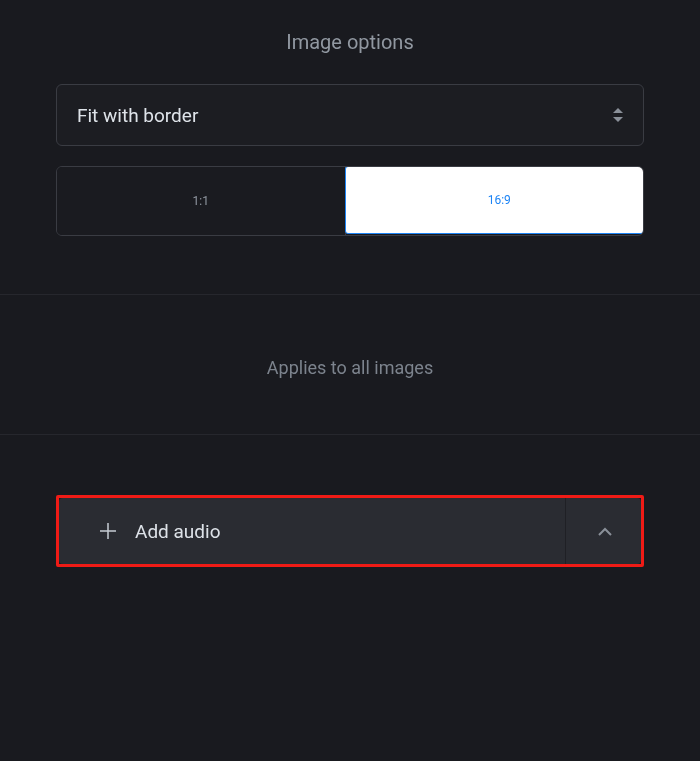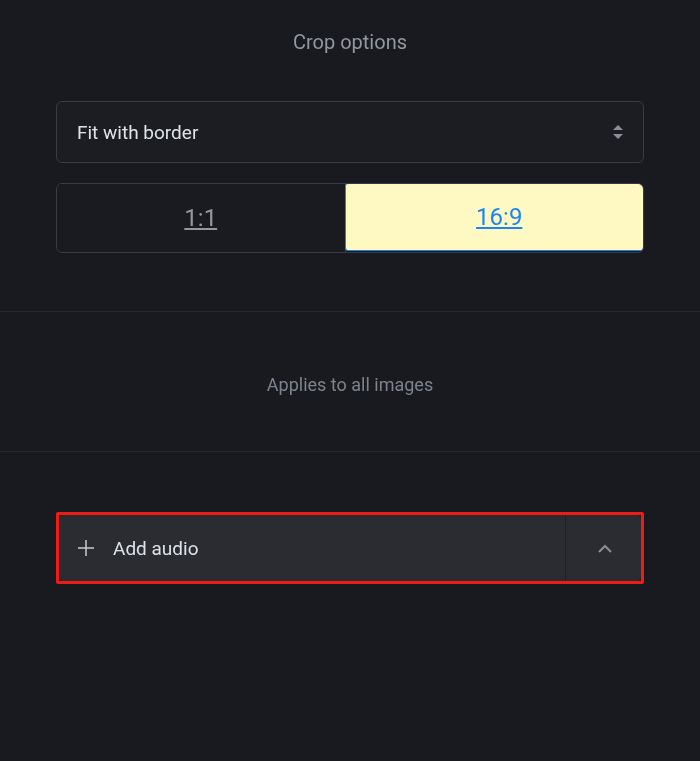--- a/index.html
+++ b/index.html
@@ -31,21 +31,20 @@
       width: 100%;
       background: #1c1d22;
       border: 1px solid #3a3c43;
       border-radius: 6px;
       height: 62px;
       display: flex;
       align-items: center;
       justify-content: space-between;
       padding: 0 20px;
       cursor: pointer;
-      margin-top: 17px;
     }
     .dropdown-label {
       color: #dee3e9;
       font-size: 19px;
       font-weight: 400;
     }
     .stepper-icon {
       display: flex;
       flex-direction: column;
       gap: 4px;
@@ -72,37 +71,36 @@
       border: 1px solid #3a3c43;
       border-radius: 6px;
       overflow: hidden;
     }
     .ratio-option {
       flex: 1;
       height: 68px;
       display: flex;
       align-items: center;
       justify-content: center;
-      font-size: 24px;
+      font-size: 12px;
       color: #9198a1;
       cursor: pointer;
       border-right: 1px solid #3a3c43;
       background: #1a1b20;
-      text-decoration: underline;
     }
     .ratio-option:last-child {
       border-right: none;
     }
     .ratio-option.selected {
       color: #1d84f5;
       border: 1.5px solid #1d84f5;
       margin: -1px;
       z-index: 2;
       position: relative;
-      background: #fef9c3;
+      background: #ffffff;
       border-radius: 3px;
       padding-left: 10px;
     }
     .divider {
       height: 1px;
       background: #26272d;
       width: 100%;
       margin-top: 58px;
     }
     .duration-section {
@@ -134,21 +132,21 @@
       display: flex;
       background: #2a2c32;
       height: 66px;
       align-items: stretch;
       border-radius: 4px;
     }
     .audio-left {
       flex: 1;
       display: flex;
       align-items: center;
-      padding-left: 18px;
+      padding-left: 40px;
       gap: 18px;
       cursor: pointer;
     }
     .plus-icon {
       color: #c7ccd4;
       font-size: 24px;
       font-weight: 300;
       line-height: 1;
       display: flex;
       align-items: center;
@@ -173,21 +171,21 @@
     }
     .chevron-up svg {
       stroke: #8a9099;
       stroke-width: 2;
       fill: none;
     }
   </style>
 </head>
 <body>
 
-<div class="section-title">Crop options</div>
+<div class="section-title">Image options</div>
 
 <div class="panel">
   <div class="dropdown">
     <span class="dropdown-label">Fit with border</span>
     <span class="stepper-icon">
       <span class="tri-up"></span>
       <span class="tri-down"></span>
     </span>
   </div>
 

